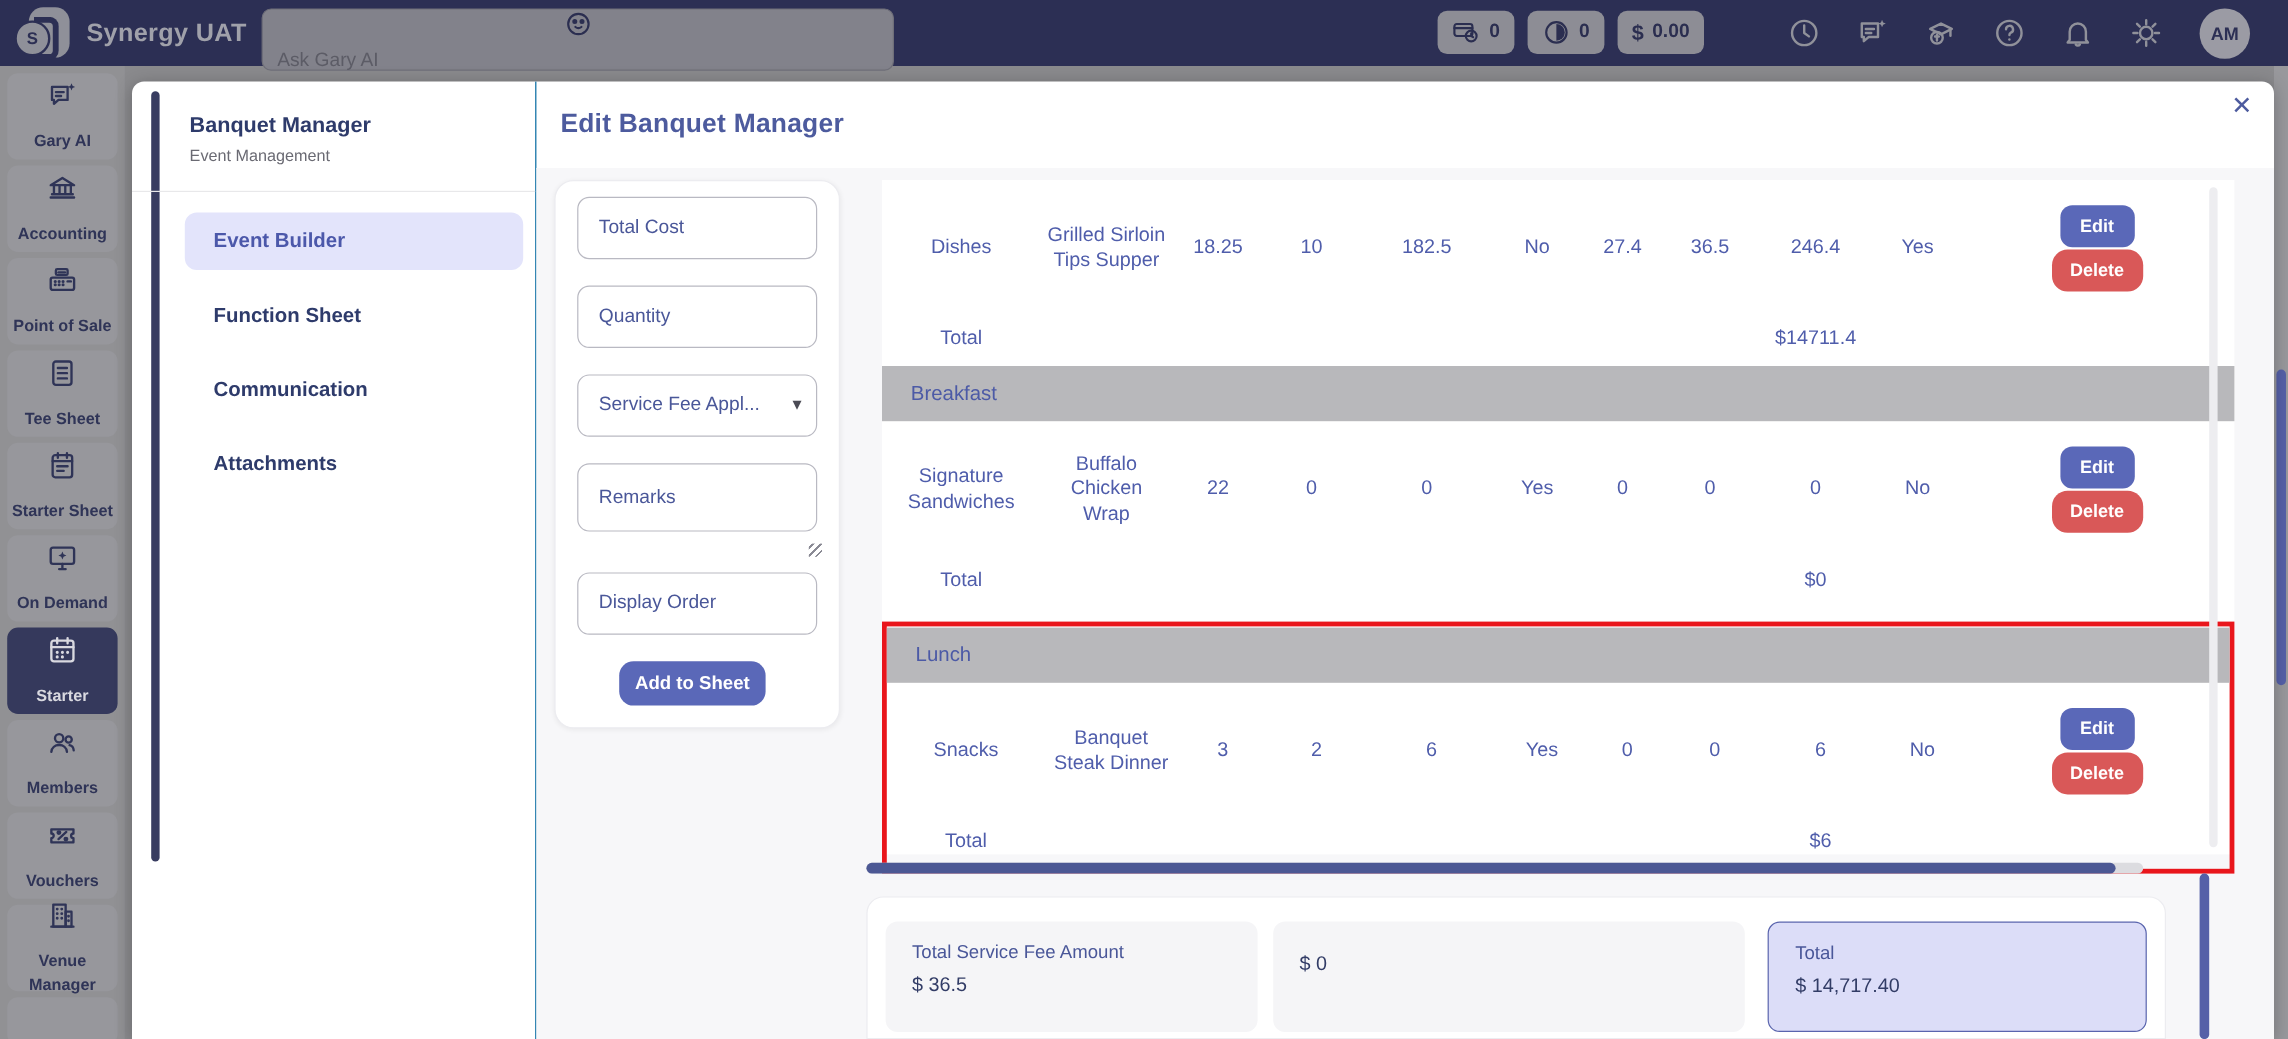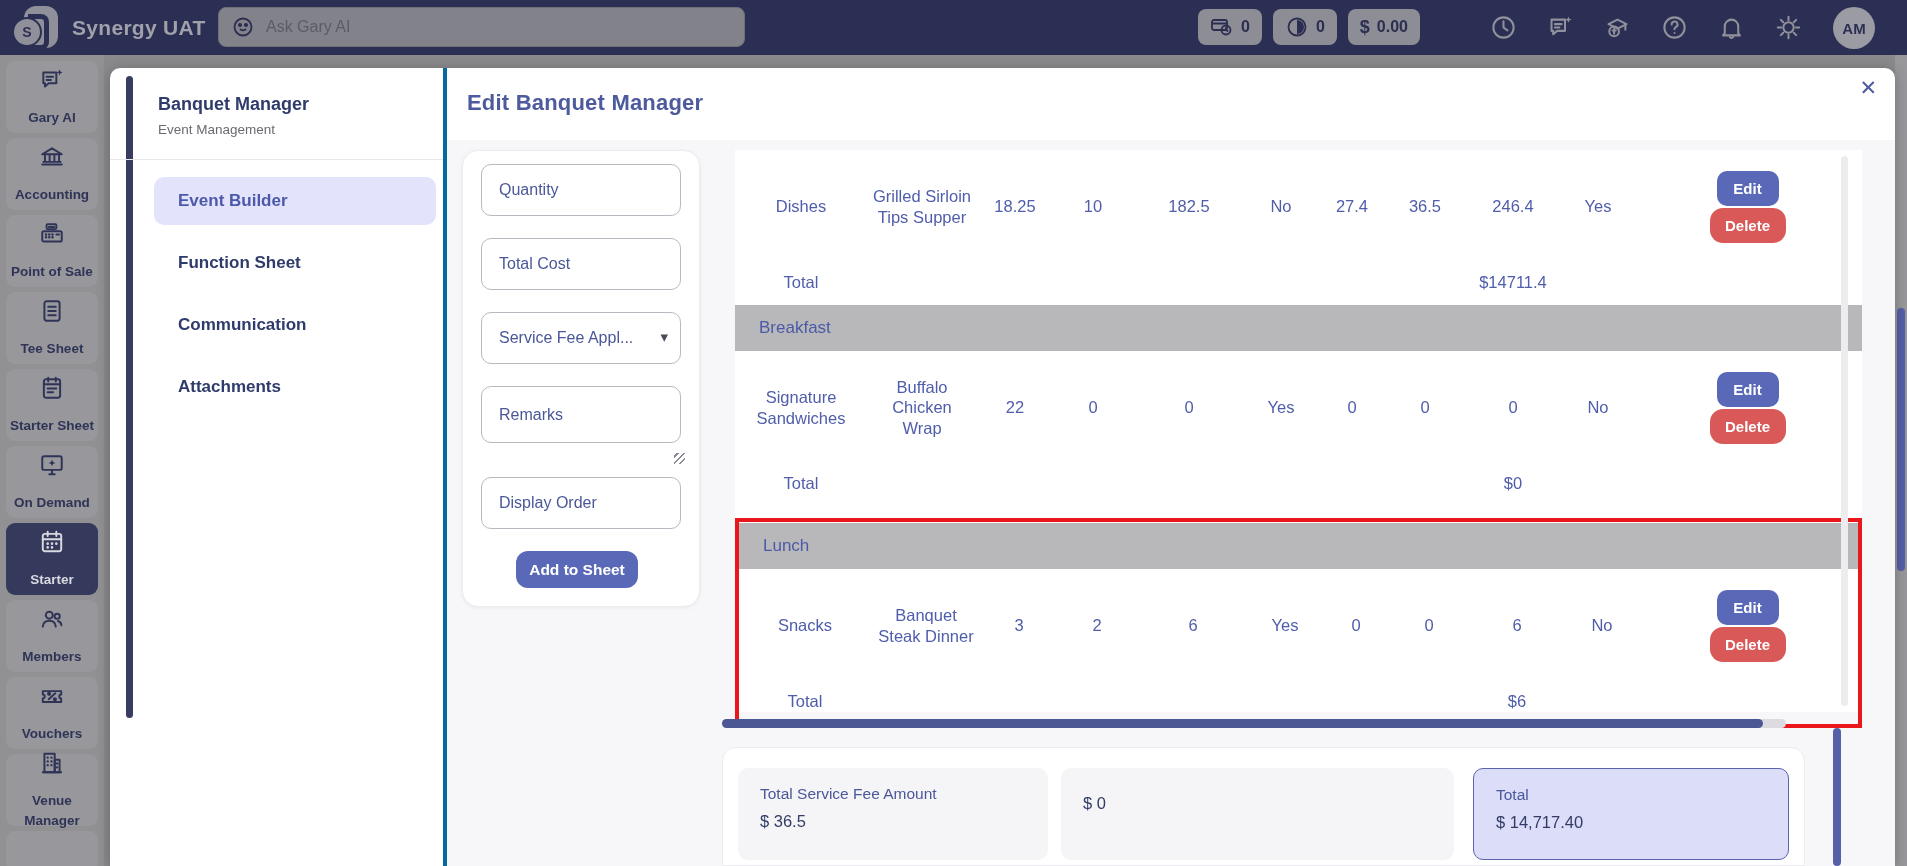--- a/index.html
+++ b/index.html
@@ -10,22 +10,22 @@
     -webkit-font-smoothing:antialiased;
   }
   
   .navbar{position:absolute;left:0;top:0;width:1907px;height:55px;background:#2c2f54;display:flex;align-items:center;}
   .logo{position:absolute;left:12px;top:5px;width:48px;height:46px;}
   .logo .blob{position:absolute;right:2px;top:1px;width:34px;height:42px;background:#8f9099;border-radius:12px;}
   .logo .hook{position:absolute;right:9px;top:8px;width:16px;height:26px;border:5px solid #2c2f54;border-left:none;border-radius:0 8px 8px 0;}
   .logo .coin{position:absolute;left:0;top:12px;width:26px;height:26px;background:#8f9099;border:2px solid #2c2f54;border-radius:50%;
     color:#2c2f54;font-weight:bold;font-size:14px;display:flex;align-items:center;justify-content:center;}
   .brand{position:absolute;left:72px;top:0;height:55px;display:flex;align-items:center;color:#a0a1aa;font-size:21px;font-weight:bold;letter-spacing:.3px;}
-  .search{position:absolute;left:218px;top:7px;width:527px;height:40px;background:#82828b;border:1px solid #6f6f79;border-radius:8px;
-    display:flex;align-items:center;padding:0 12px;box-sizing:border-box;gap:9px;}
+  .search{position:absolute;left:218px;top:7px;width:527px;height:52px;background:#82828b;border:1px solid #6f6f79;border-radius:8px;
+    display:flex;align-items:center;padding:0 12px;box-sizing:border-box;gap:9px;flex-direction:column;}
   .search .s-icon{width:24px;height:24px;color:#2b2e50;flex:0 0 auto;}
   .search input{background:transparent;border:none;outline:none;width:100%;font-size:16px;color:#54545e;font-family:inherit;}
   .search input::placeholder{color:#5c5c66;opacity:1;}
   .nav-pills{position:absolute;left:1198px;top:9px;display:flex;gap:11px;align-items:center;}
   .pill{height:36px;background:#8d8d95;border-radius:8px;display:flex;align-items:center;gap:7px;padding:0 12px;color:#2b2e50;font-size:16px;font-weight:bold;}
   .pill .p-icon{width:24px;height:24px;color:#2b2e50;}
   .pill .p-dollar{font-size:18px;font-weight:bold;}
   .nav-icons{position:absolute;left:1490px;top:0;height:55px;display:flex;align-items:center;gap:30px;color:#90919a;}
   .nav-icon{width:27px;height:27px;color:#90919a;cursor:pointer;}
   .avatar{position:absolute;left:1833px;top:7px;width:42px;height:42px;border-radius:50%;background:#9b9ba4;color:#2c2f54;
@@ -41,21 +41,21 @@
   .tile.active{background:#35395c;color:#d9d9e0;}
   .tile.stub{min-height:40px;}
   
   .vp-track{position:absolute;left:1895px;top:55px;width:12px;height:811px;background:#98989c;}
   .vp-thumb{position:absolute;left:1897px;top:308px;width:8px;height:263px;background:#5560a8;border-radius:4px;}
   
   .modal{position:absolute;left:110px;top:68px;width:1785px;height:798px;background:#ffffff;border-radius:10px 10px 0 0;
     box-shadow:0 2px 14px rgba(0,0,0,.25);}
   .panel-scrollbar{position:absolute;left:16px;top:8px;width:7px;height:642px;background:#383c60;border-radius:4px;}
   
-  .panel{position:absolute;left:0;top:0;width:337px;height:798px;border-right:4px solid #0369a1;box-sizing:border-box;}
+  .panel{position:absolute;left:0;top:0;width:337px;height:798px;border-right:1px solid #0369a1;box-sizing:border-box;}
   .panel-title{margin:26px 0 0 48px;font-size:18px;font-weight:bold;color:#2e3b6b;}
   .panel-subtitle{margin:7px 0 0 48px;font-size:13.5px;color:#6a6a73;}
   .panel-divider{margin-top:22px;border-bottom:1px solid #e8e8ea;}
   .menu{margin-top:17px;}
   .menu-item{margin:0 0 0 44px;width:282px;height:48px;display:flex;align-items:center;padding-left:24px;box-sizing:border-box;
     font-size:17px;font-weight:600;color:#2e3b6b;border-radius:10px;cursor:pointer;margin-bottom:14px;}
   .menu-item.active{background:#e3e4fb;color:#4c58aa;}
   
   .content{position:absolute;left:337px;top:0;width:1448px;height:798px;}
   .content-header{position:relative;height:72px;border-bottom:1px solid #e3e3e7;}
@@ -322,24 +322,24 @@
   </div>
 
   <div class="content">
     <div class="content-header">
       <div class="content-title">Edit Banquet Manager</div>
       <div class="close-btn">✕</div>
     </div>
     <div class="content-body">
       <div class="form-card" id="form-card">
           <div class="field input">
+            <span class="f-label">Total Cost</span>
+          </div>
+          <div class="field input">
             <span class="f-label">Quantity</span>
-          </div>
-          <div class="field input">
-            <span class="f-label">Total Cost</span>
           </div>
           <div class="field select">
             <span class="f-label">Service Fee Appl...</span>
             <span class="caret">▾</span>
           </div>
           <div class="field textarea">
             <span class="f-label">Remarks</span>
           </div>
           <div class="grip"></div>
           <div class="field input">

